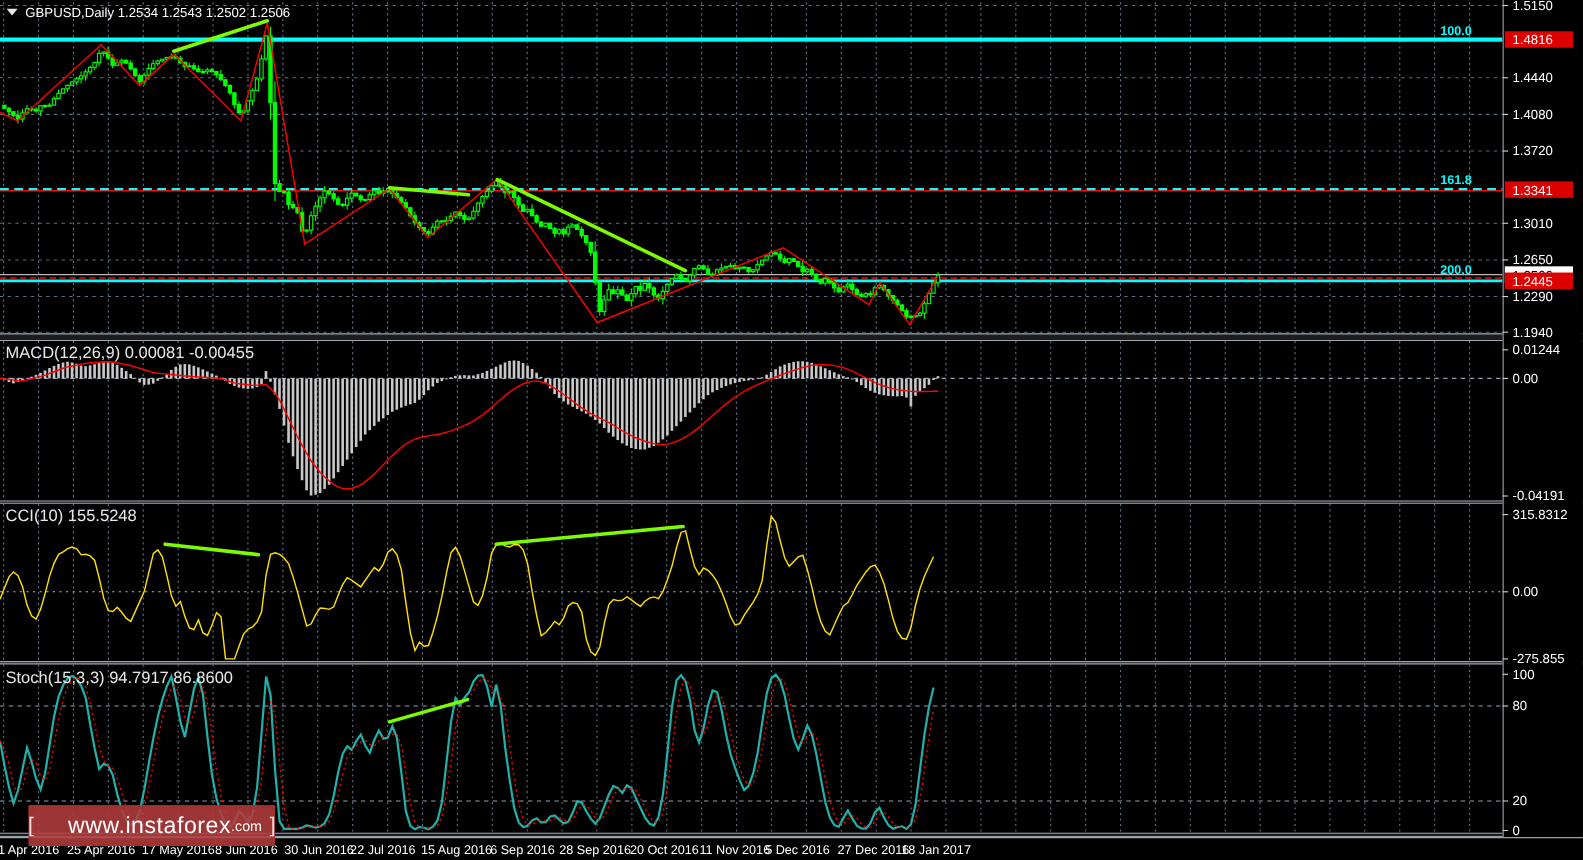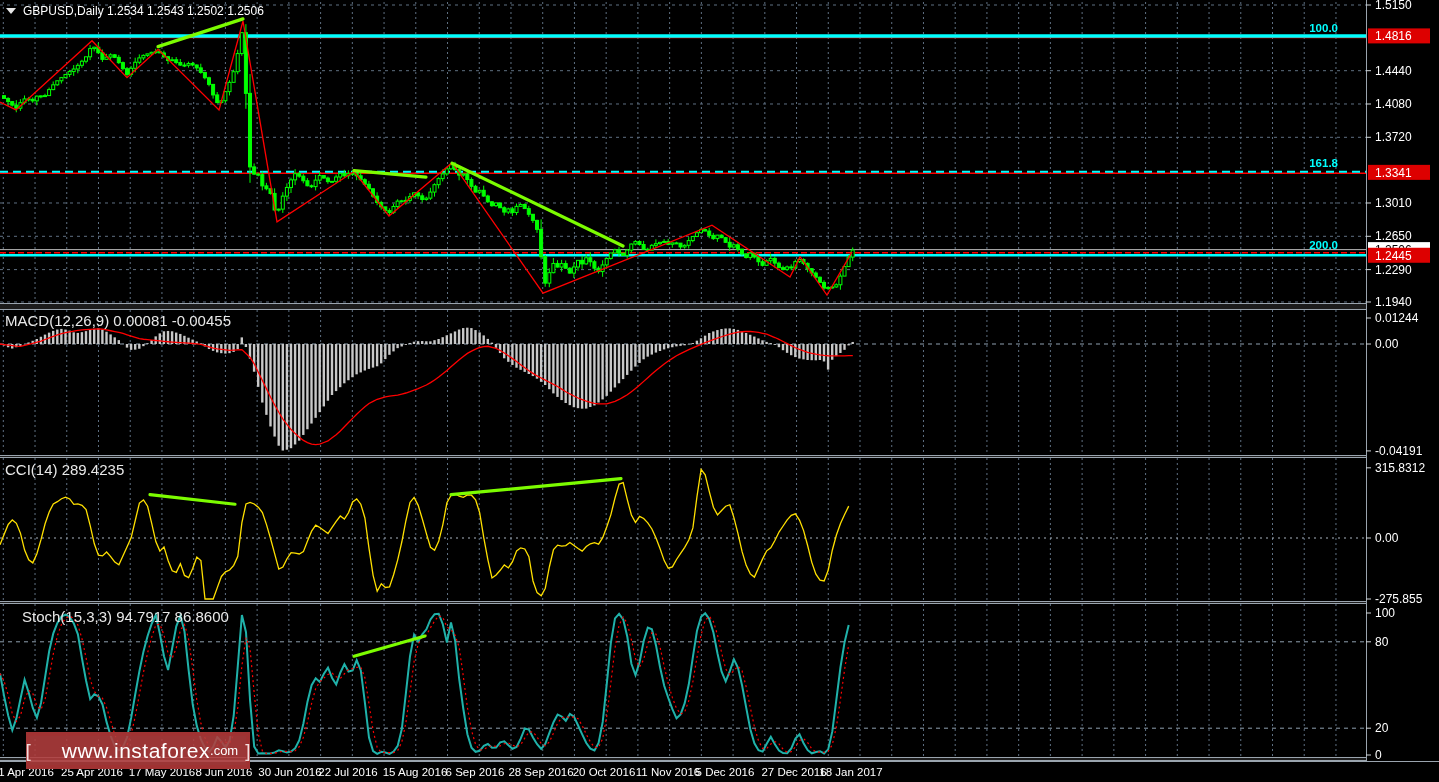--- a/index.html
+++ b/index.html
@@ -937,22 +937,22 @@
         <text x="851" y="776" fill="#ffffff" font-size="11.5" text-anchor="middle">18 Jan 2017</text>
       </g>
     </svg>
 
   <div class="overlay title-bar">
     <span class="dd-icon"></span>
     <span>GBPUSD,Daily  1.2534 1.2543 1.2502 1.2506</span>
   </div>
 
   <div class="overlay ind-label" style="left:5px;top:312px;">MACD(12,26,9) 0.00081 -0.00455</div>
-  <div class="overlay ind-label" style="left:5px;top:461px;">CCI(14) 289.4235</div>
-  <div class="overlay ind-label" style="left:22px;top:608px;">Stoch(15,3,3) 94.7917 86.8600</div>
+  <div class="overlay ind-label" style="left:5px;top:461px;">CCI(10) 155.5248</div>
+  <div class="overlay ind-label" style="left:5px;top:608px;">Stoch(15,3,3) 94.7917 86.8600</div>
 
   <div class="overlay watermark">
     <span class="wm-bracket">[</span>
     <span class="wm-main">www.instaforex</span>
       <span class="wm-suffix">.com</span>
     <span class="wm-bracket">]</span>
   </div>
 </div>
 
 </body></html>

